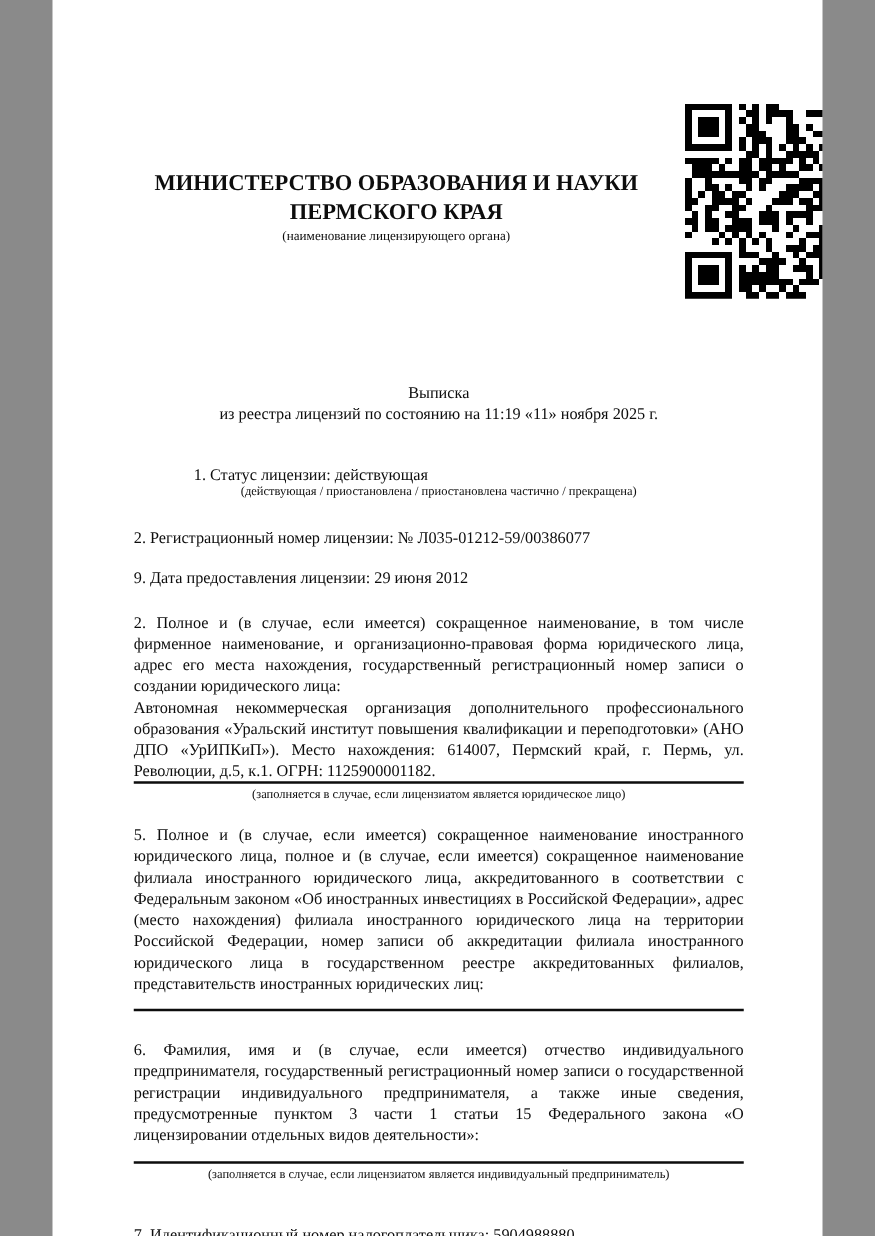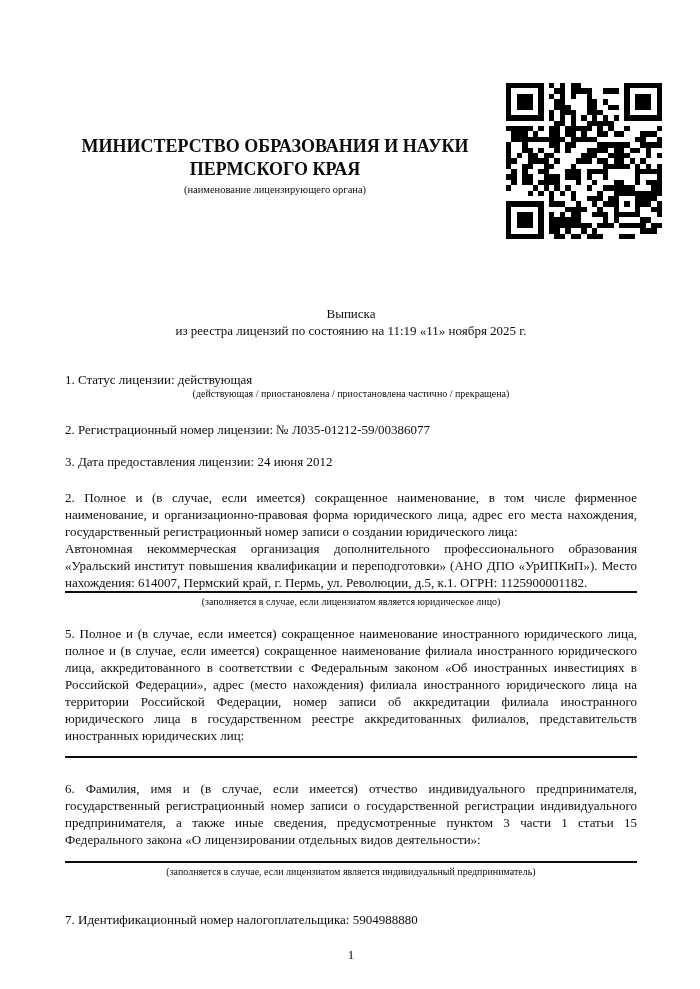--- a/index.html
+++ b/index.html
@@ -1,18 +1,18 @@
 <!DOCTYPE html>
 <html lang="ru"><head>
 <meta charset="utf-8">
 <style>
   html,body{margin:0;padding:0;background:#8a8a8a;}
   .page{
     position:relative;
-    width:700px;height:989px;
+    width:616px;height:989px;
     margin:0 auto;
     background:#ffffff;
     color:#0d0d0d;
     font-family:"Liberation Serif","DejaVu Serif",serif;
     font-size:13px;line-height:17px;
     overflow:hidden;
     box-sizing:border-box;
   }
   p{margin:0;padding:0;}
   .qr{
@@ -44,21 +44,21 @@
   .just{ text-align:justify; }
   .cap{
     font-size:10px;line-height:12px;
     text-align:center;
   }
   .rule{
     height:0;
     border-bottom:2px solid #0d0d0d;
   }
   .cap-under-rule{ margin-top:3px;text-align:center; }
-  .mt-item1{ margin-top:32px; }
+  .mt-item1{ margin-top:32px;margin-left:48px; }
   .mt-item2{ margin-top:21px; }
   .mt-item3{ margin-top:15px; }
   .mt-item4{ margin-top:19px; }
   .mt-item5{ margin-top:17px; }
   .mt-item6{ margin-top:22px; }
   .mt-item7{ margin-top:33px; }
   .mt-rule-empty5{ margin-top:12px; }
   .mt-rule-empty6{ margin-top:13px; }
   .page-number{
     margin-top:18px;
@@ -529,21 +529,21 @@
     <div>из реестра лицензий по состоянию на 11:19 «11» ноября 2025 г.</div>
   </div>
 
   <div class="content">
 
     <p class="item mt-item1">1. Статус лицензии: действующая</p>
     <div class="cap">(действующая / приостановлена / приостановлена частично / прекращена)</div>
 
     <p class="item mt-item2">2. Регистрационный номер лицензии: № Л035-01212-59/00386077</p>
 
-    <p class="item mt-item3">3. Дата предоставления лицензии: 24 июня 2012</p>
+    <p class="item mt-item3">9. Дата предоставления лицензии: 29 июня 2012</p>
 
     <p class="item just mt-item4">2. Полное и (в случае, если имеется) сокращенное наименование, в том числе фирменное наименование, и организационно-правовая форма юридического лица, адрес его места нахождения, государственный регистрационный номер записи о создании юридического лица:</p>
     <p class="item just">Автономная некоммерческая организация дополнительного профессионального образования «Уральский институт повышения квалификации и переподготовки» (АНО ДПО «УрИПКиП»). Место нахождения: 614007, Пермский край, г. Пермь, ул. Революции, д.5, к.1. ОГРН: 1125900001182.</p>
     <div class="rule"></div>
     <div class="cap cap-under-rule">(заполняется в случае, если лицензиатом является юридическое лицо)</div>
 
     <p class="item just mt-item5">5. Полное и (в случае, если имеется) сокращенное наименование иностранного юридического лица, полное и (в случае, если имеется) сокращенное наименование филиала иностранного юридического лица, аккредитованного в соответствии с Федеральным законом «Об иностранных инвестициях в Российской Федерации», адрес (место нахождения) филиала иностранного юридического лица на территории Российской Федерации, номер записи об аккредитации филиала иностранного юридического лица в государственном реестре аккредитованных филиалов, представительств иностранных юридических лиц:</p>
     <div class="rule mt-rule-empty5"></div>
 
     <p class="item just mt-item6">6. Фамилия, имя и (в случае, если имеется) отчество индивидуального предпринимателя, государственный регистрационный номер записи о государственной регистрации индивидуального предпринимателя, а также иные сведения, предусмотренные пунктом 3 части 1 статьи 15 Федерального закона «О лицензировании отдельных видов деятельности»:</p>

